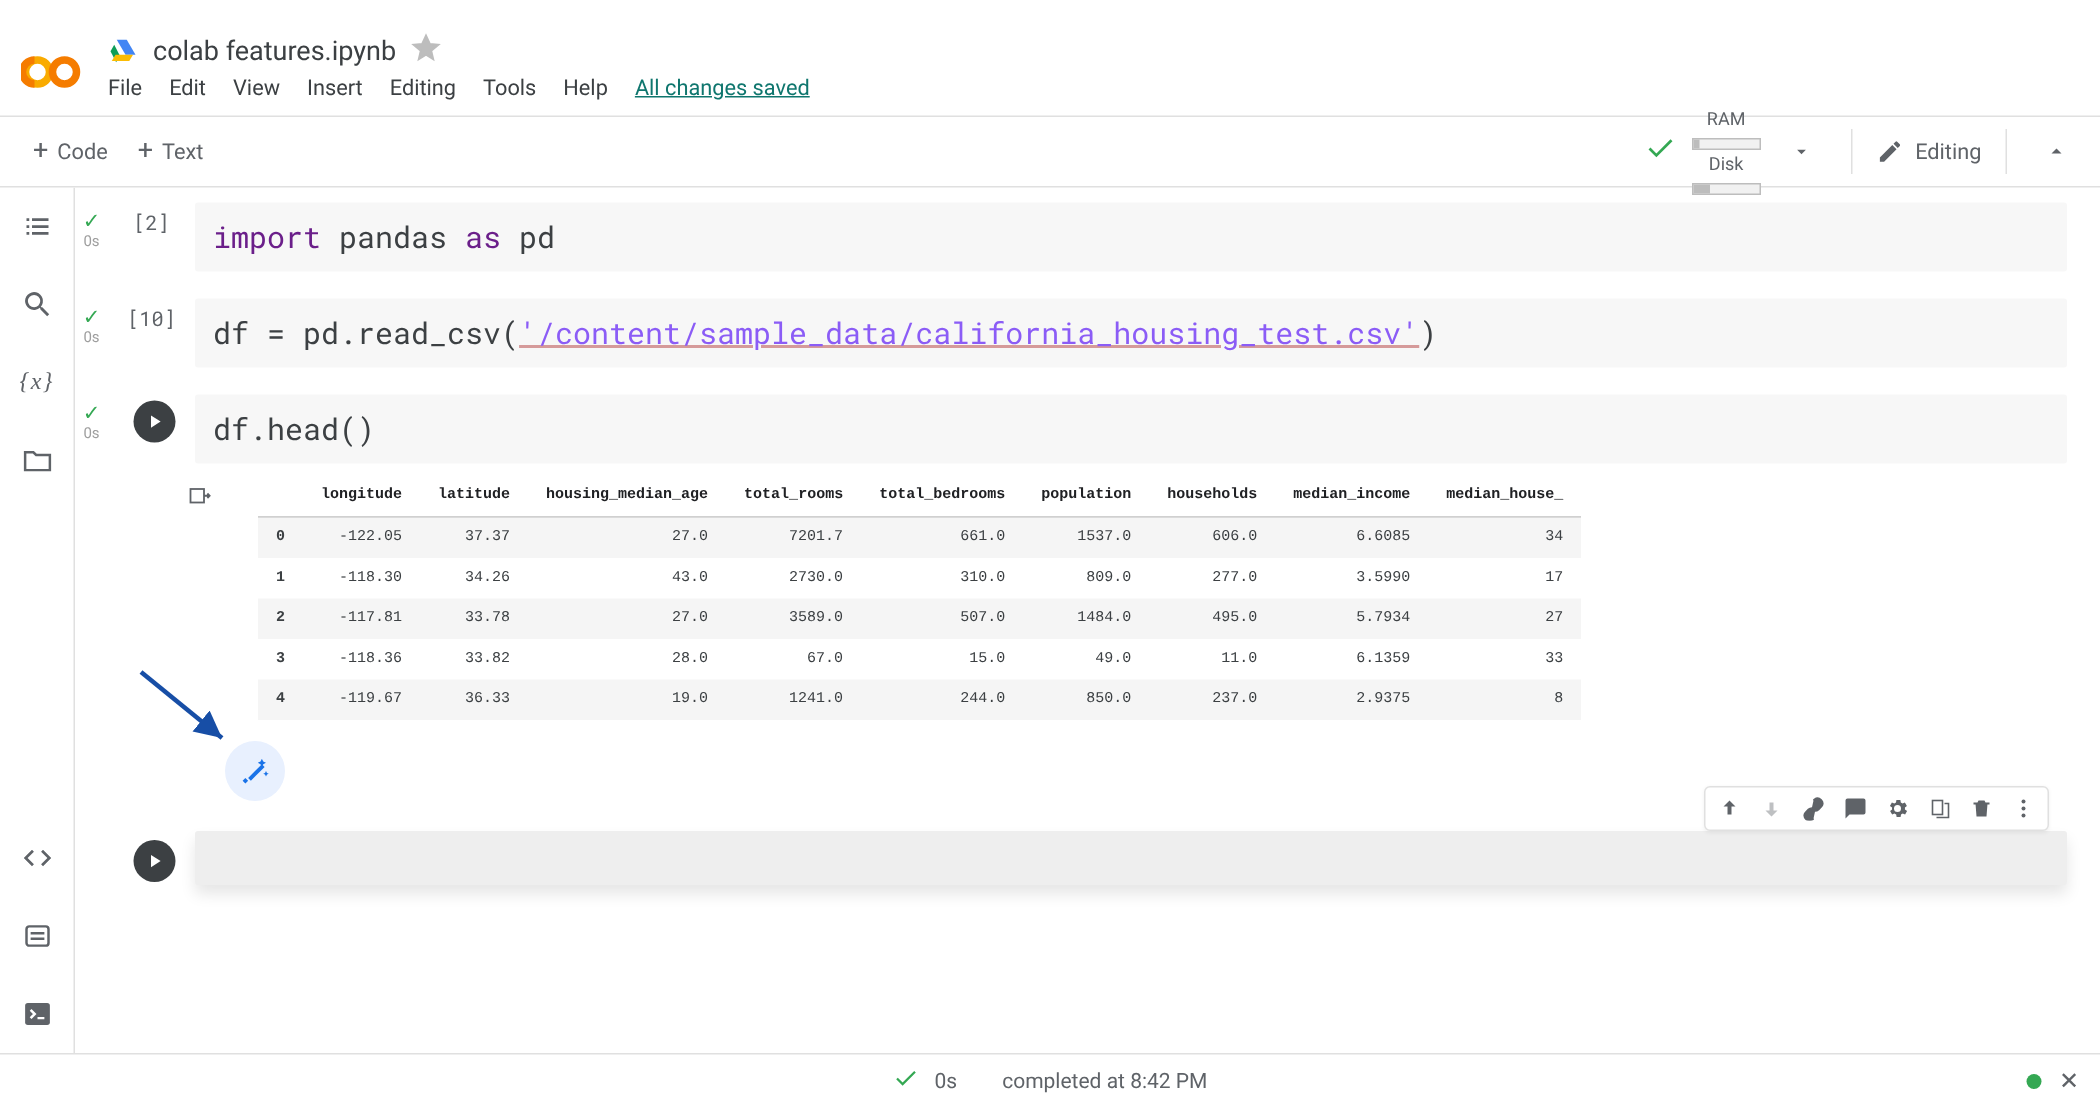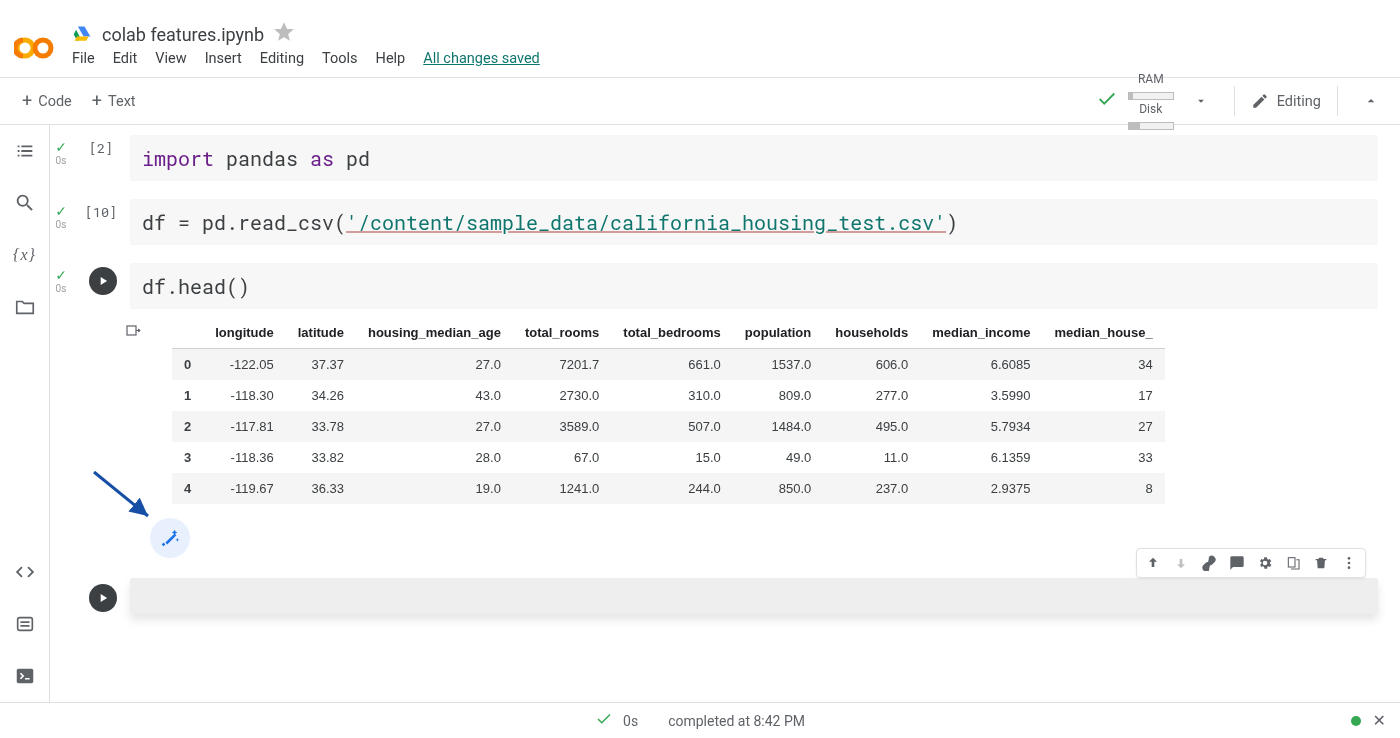--- a/index.html
+++ b/index.html
@@ -44,26 +44,26 @@
   .gutter { width:22px; display:flex; flex-direction:column; align-items:center; padding-top:4px;}
   .gutter .smallcheck { color:#34a853; font-size:14px;}
   .gutter .secs { font-size:10px; color:#9e9e9e;}
   .exec { width:38px; display:flex; justify-content:center; padding-top:4px;}
   .exec-num { font-family:"Roboto Mono", monospace; font-size:13.5px; color:#5f6368;}
   .runbtn { width:28px; height:28px; border-radius:50%; background:#3c4043; color:#fff; display:flex; align-items:center; justify-content:center; cursor:pointer;}
   .runbtn svg { width:14px; height:14px; }
   .codearea { flex:1; font-family:"Roboto Mono", monospace; font-size:20px; padding:10px 12px; border-radius:2px;}
   .kw-import { color:#6b1f8a; }
   .kw-as { color:#6b1f8a; }
-  .str { color:#0f766e; text-decoration:underline; text-decoration-color:#d59a9a;}
+  .str { color:#8b5cf6; text-decoration:underline; text-decoration-color:#d59a9a;}
   .output-wrap { display:flex; align-items:flex-start; gap:10px; padding:4px 8px 4px 0;}
   .output-gutter { width:60px; display:flex; justify-content:flex-end; padding-top:6px;}
   .clearout { width:18px; height:18px; cursor:pointer; color:#5f6368;}
   .table-scroll { overflow-x:auto; border-radius:3px; padding-left:20px; flex:1;}
-  table.df { border-collapse:collapse; font-family:Liberation Sans, sans-serif; font-size:13px; }
+  table.df { border-collapse:collapse; font-family:Liberation Mono, monospace; font-size:10px; }
   table.df th, table.df td { padding:8px 12px; text-align:right; white-space:nowrap;}
   table.df thead th { font-weight:700; color:#202124; border-bottom:1px solid #d0d0d0;}
   table.df tbody th { font-weight:700; }
   table.df tbody tr:nth-child(odd) { background:#f5f5f5; }
   .magic { margin-left:100px; margin-top:10px; position:relative;}
   .magic-circle { width:40px; height:40px; border-radius:50%; background:#e8f0fe; color:#1a73e8; display:flex; align-items:center; justify-content:center; cursor:pointer;}
   .arrow { position:absolute; top:-52px; left:-62px; color:#174ea6; }
   .newcell { margin-top:20px; display:flex; align-items:center; gap:10px; padding:0 8px 0 0; position:relative;}
   .newcell .codearea { background:#eeeeee; min-height:36px; box-shadow:0 6px 10px rgba(0,0,0,0.10);}
   .cell-toolbar { position:absolute; top:-30px; right:20px; background:#fff; border:1px solid #e0e0e0; border-radius:4px; display:flex; gap:4px; padding:2px 4px; box-shadow:0 1px 3px rgba(0,0,0,0.06);}

